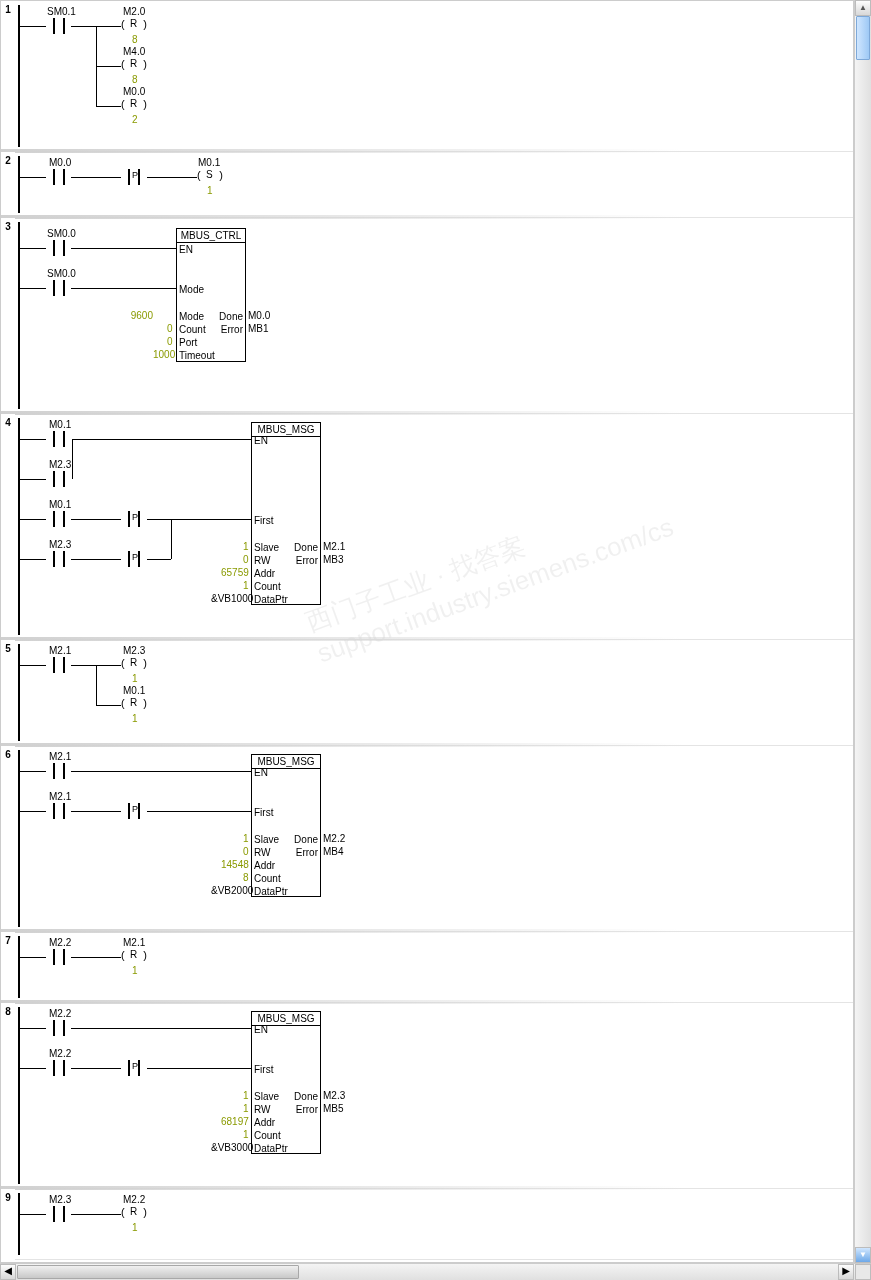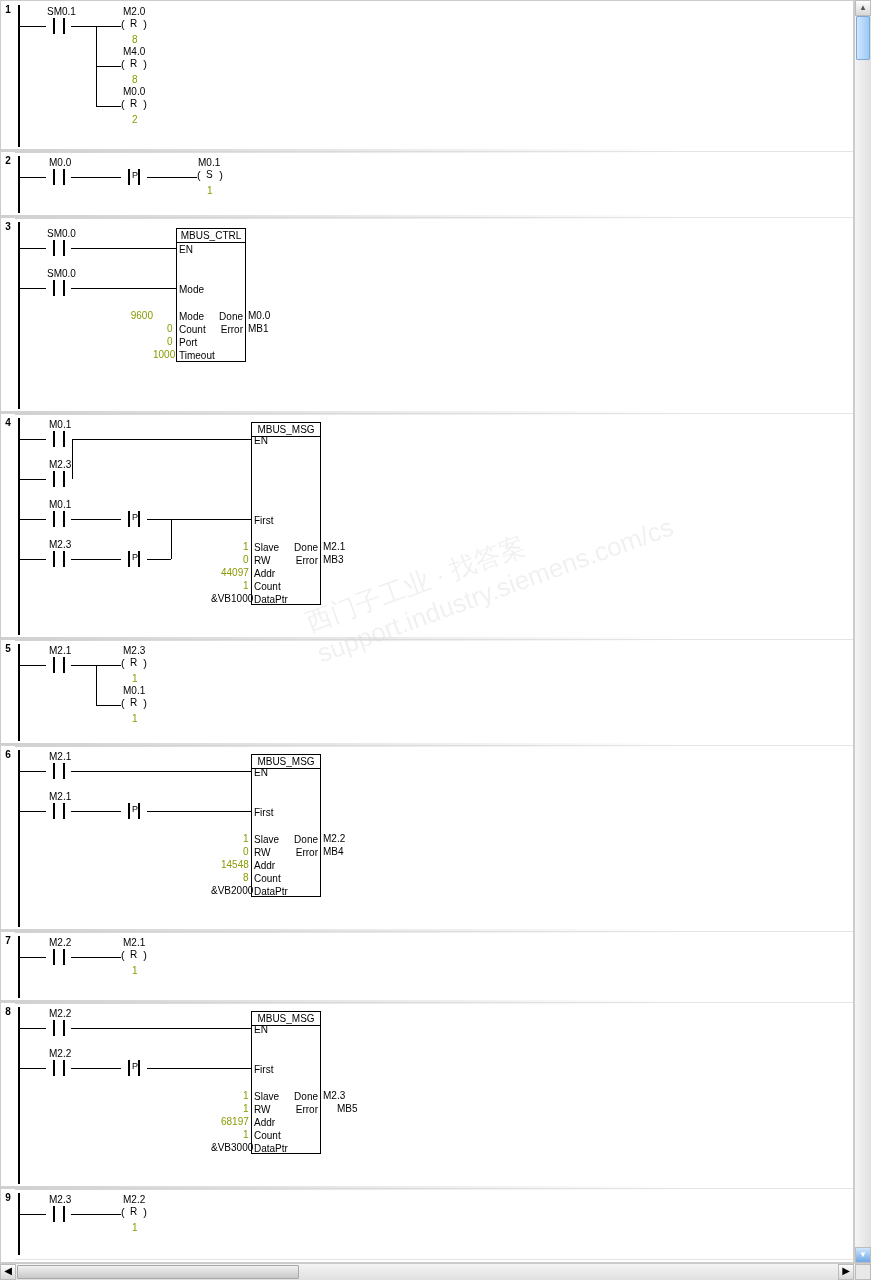--- a/index.html
+++ b/index.html
@@ -199,21 +199,21 @@
     <div class="pin" style="left:2px;top:119px">Slave</div>
     <div class="pin" style="left:2px;top:132px">RW</div>
     <div class="pin" style="left:2px;top:145px">Addr</div>
     <div class="pin" style="left:2px;top:158px">Count</div>
     <div class="pin" style="left:2px;top:171px">DataPtr</div>
     <div class="pin" style="right:2px;top:119px">Done</div>
     <div class="pin" style="right:2px;top:132px">Error</div>
   </div>
   <div class="txt val" style="left:242px;top:127px">1</div>
   <div class="txt val" style="left:242px;top:140px">0</div>
-  <div class="txt val" style="left:220px;top:153px">44097</div>
+  <div class="txt val" style="left:220px;top:153px">65759</div>
   <div class="txt val" style="left:242px;top:166px">1</div>
   <div class="txt" style="left:210px;top:179px">&amp;VB1000</div>
   <div class="txt" style="left:322px;top:127px">M2.1</div>
   <div class="txt" style="left:322px;top:140px">MB3</div>
   <div class="sep" style="bottom:-2px"></div>
 </div>
 
 <div class="network" style="height:105px">
   <div class="netnum">5</div>
   <div class="rail"></div>
@@ -344,21 +344,21 @@
     <div class="pin" style="left:2px;top:131px">DataPtr</div>
     <div class="pin" style="right:2px;top:79px">Done</div>
     <div class="pin" style="right:2px;top:92px">Error</div>
   </div>
   <div class="txt val" style="left:242px;top:87px">1</div>
   <div class="txt val" style="left:242px;top:100px">1</div>
   <div class="txt val" style="left:220px;top:113px">68197</div>
   <div class="txt val" style="left:242px;top:126px">1</div>
   <div class="txt" style="left:210px;top:139px">&amp;VB3000</div>
   <div class="txt" style="left:322px;top:87px">M2.3</div>
-  <div class="txt" style="left:336px;top:100px">MB5</div>
+  <div class="txt" style="left:322px;top:100px">MB5</div>
   <div class="sep" style="bottom:-2px"></div>
 </div>
 
 <div class="network" style="height:70px">
   <div class="netnum">9</div>
   <div class="rail"></div>
   <div class="hw" style="left:19px;top:25px;width:26px"></div>
   <div class="contact" style="left:45px;top:17px">
           <div class="l"></div>
           <div class="r"></div>

